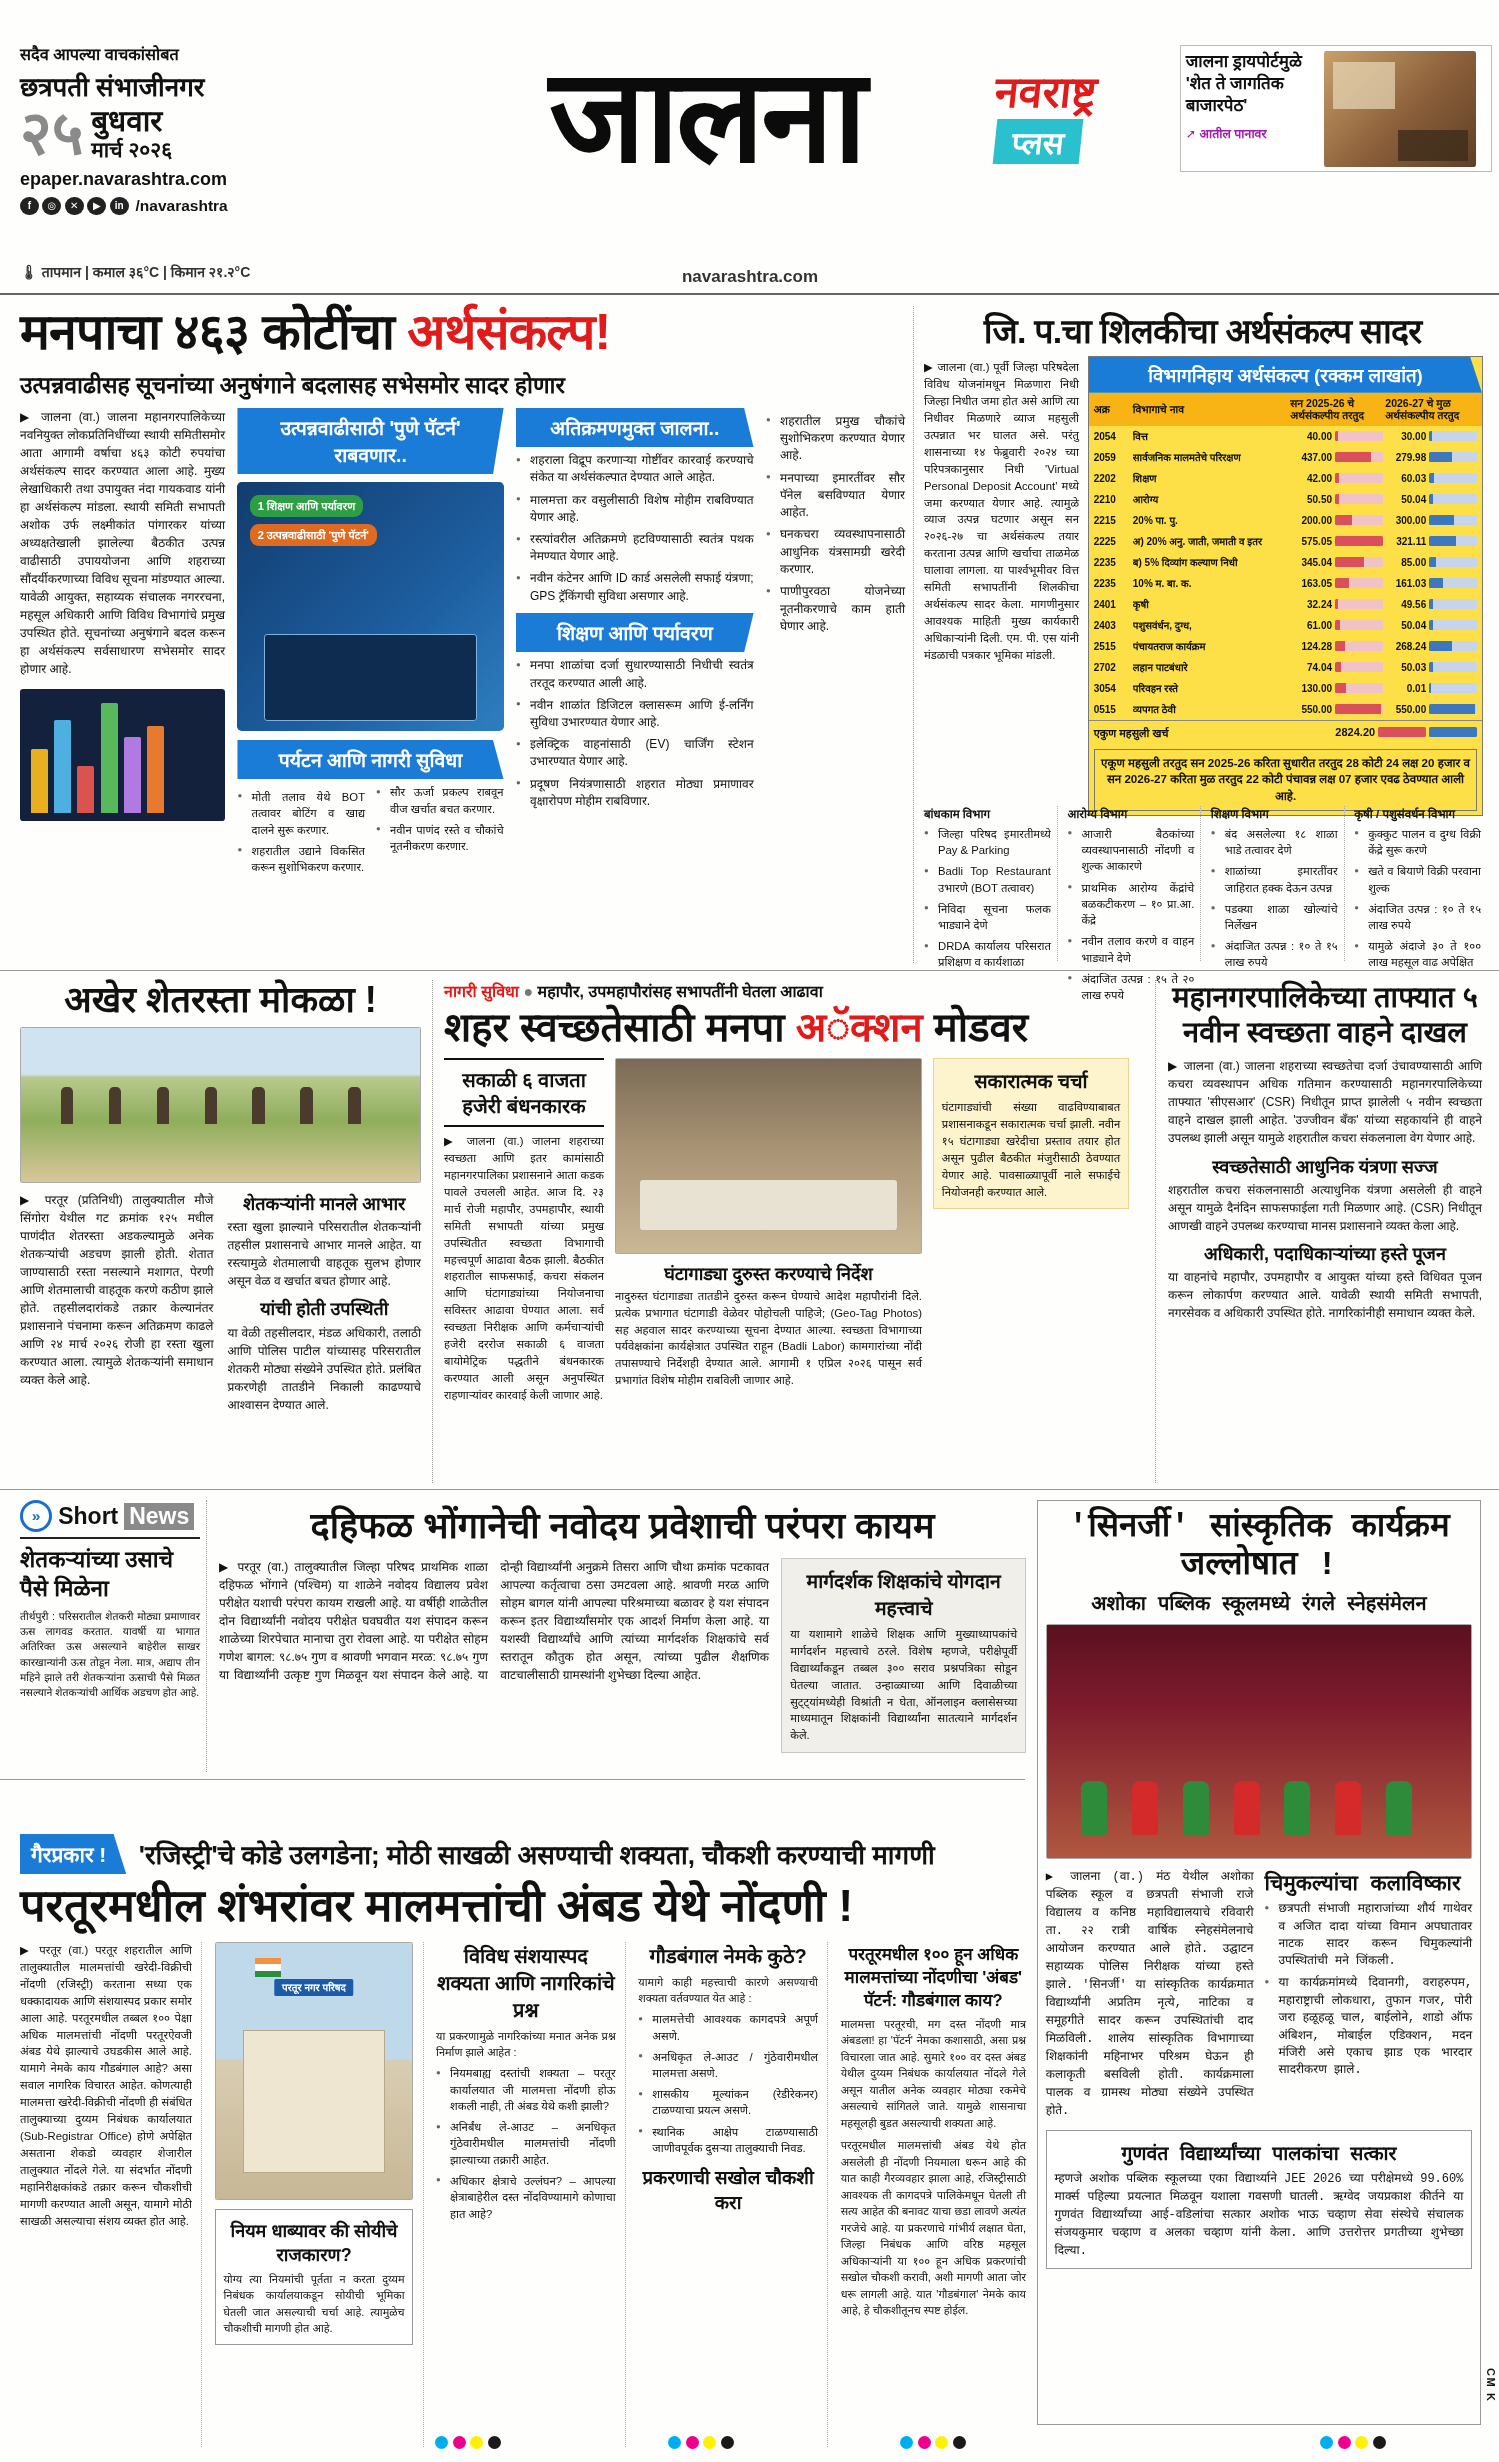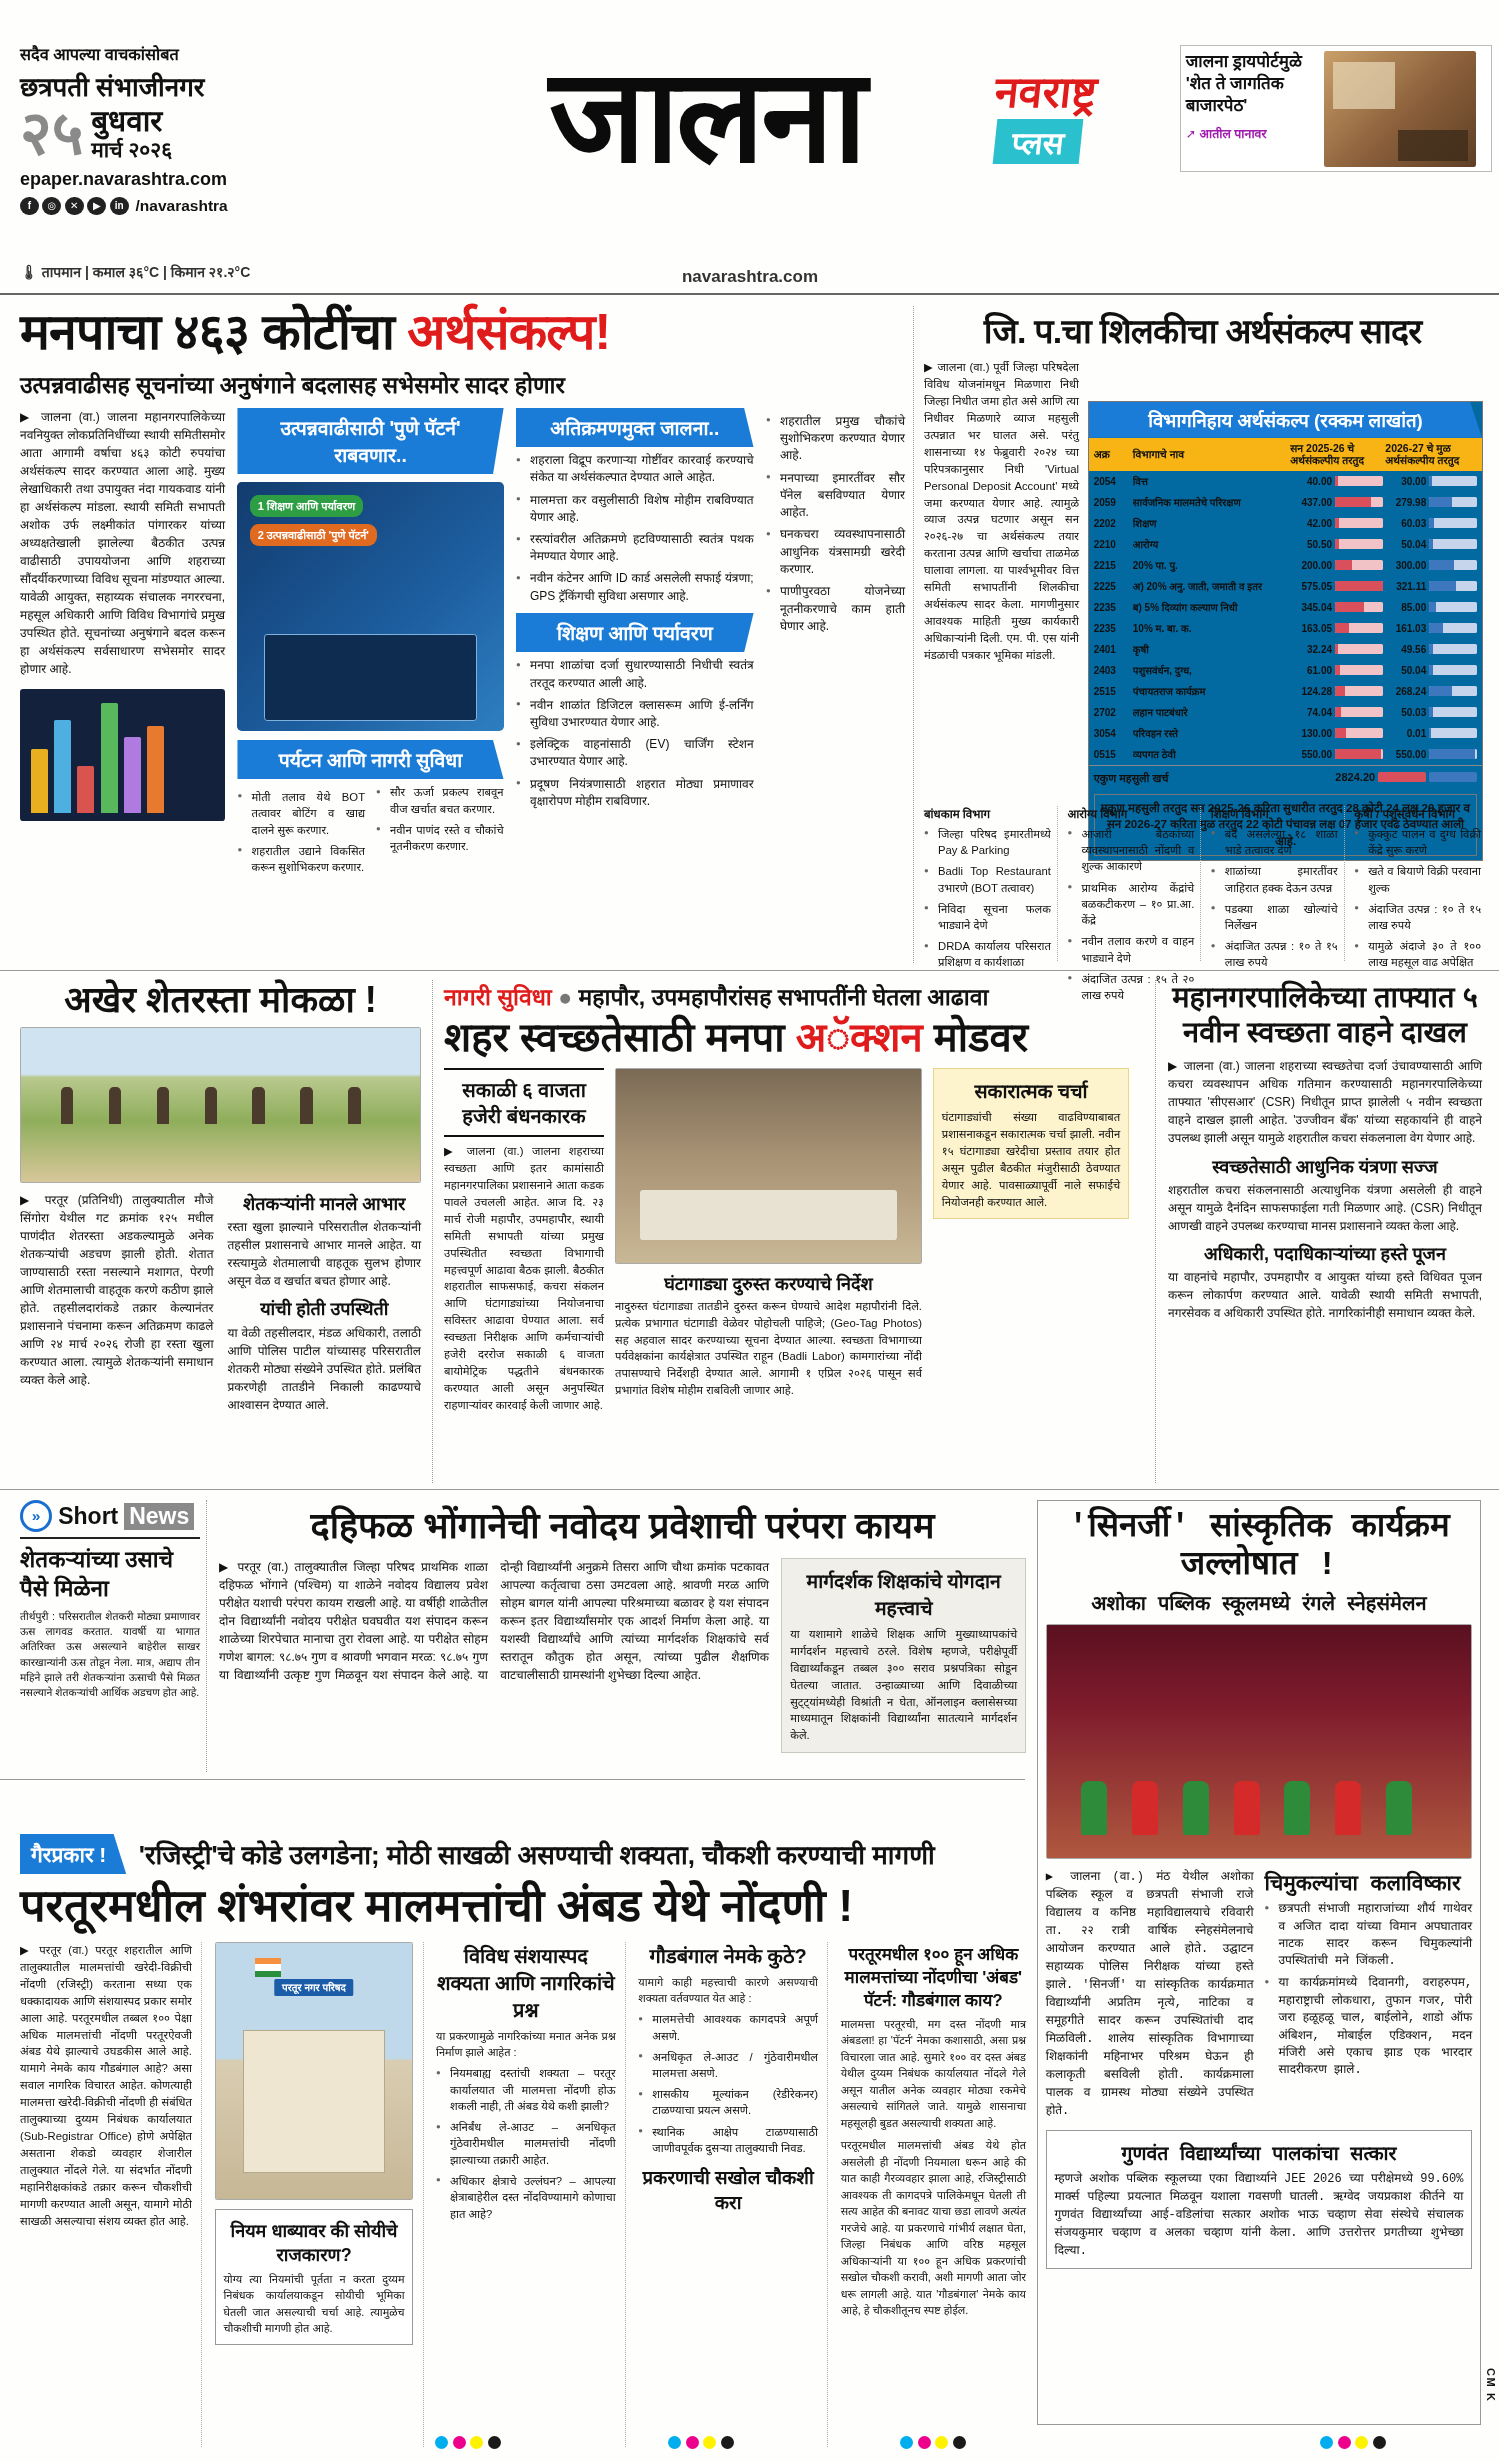--- a/index.html
+++ b/index.html
@@ -44,35 +44,35 @@
   .h-lead{font-size:50px;font-weight:900;line-height:1.05;letter-spacing:-0.8px;}
   .h-sub{font-size:23px;font-weight:900;}
   .h-zp{font-size:34px;font-weight:900;letter-spacing:-0.8px;}
   .h-mid{font-size:36px;font-weight:900;line-height:1.1;}
   .h-mid2{font-size:40px;font-weight:900;line-height:1.1;}
   .h-mid3{font-size:29px;font-weight:900;line-height:1.2;}
   .h-sn{font-size:22.5px;font-weight:900;line-height:1.25;}
   .h-nav{font-size:36px;font-weight:900;}
   .h-syn{font-size:33px;font-weight:900;line-height:1.15;}
   .h-bottom{font-size:45px;font-weight:900;line-height:1.05;}
-  .kicker{font-size:23px;font-weight:900;}
+  .kicker{font-size:16px;font-weight:900;}
   .subheadline{font-size:18px;font-weight:900;margin:6.2px 0 3.1px;}
   
   .banner{background:#1a7cd6;color:#fff;font-size:19.4px;font-weight:900;padding:6.2px 12.4px;
           clip-path:polygon(0 0,100% 0,96% 100%,0 100%);}
   .banner.c2{clip-path:polygon(0 0,96% 0,100% 100%,0 100%);}
   .tag{display:inline-block;background:#1a7cd6;color:#fff;font-size:21px;font-weight:900;
        padding:6.2px 20px 6.2px 11px;clip-path:polygon(0 0,88% 0,100% 100%,0 100%);}
   .strap{font-size:26px;font-weight:900;}
   
   .bullet{position:relative;padding-left:14px;margin:4.7px 0;font-size:11.3px;line-height:1.45;text-align:justify;}
   .bullet:before{content:"●";position:absolute;left:0;top:1.6px;font-size:7.8px;color:#666;}
   .bullet.lg{font-size:12px;}
   
-  .budget{border:0.8px solid #777;background:#0369a1;margin-top:45px;}
+  .budget{border:0.8px solid #777;background:#fde047;}
   .bt-banner{background:#1a7cd6;color:#fff;font-size:18.6px;font-weight:900;text-align:center;
              padding:5.4px 3.1px;clip-path:polygon(0 0,97% 0,100% 100%,0 100%);}
   .bt-headrow,.bt-row,.bt-totalrow{display:grid;grid-gap:3.1px;align-items:center;padding:0.8px 4.7px;}
   .bt-headrow{grid-template-columns:36px 1fr 92px 92px;background:#f7b414;font-size:10.5px;
               font-weight:900;padding:3.9px 4.7px;line-height:1.2;}
   .bt-row{grid-template-columns:36px 1fr 40px 48px 40px 48px;font-size:10px;height:19.4px;}
   .bt-code{font-weight:bold;}
   .bt-name{font-weight:bold;overflow:hidden;white-space:nowrap;}
   .bt-val{text-align:right;font-weight:bold;}
   .bt-bar{display:block;height:10px;border-radius:1.6px;overflow:hidden;}

